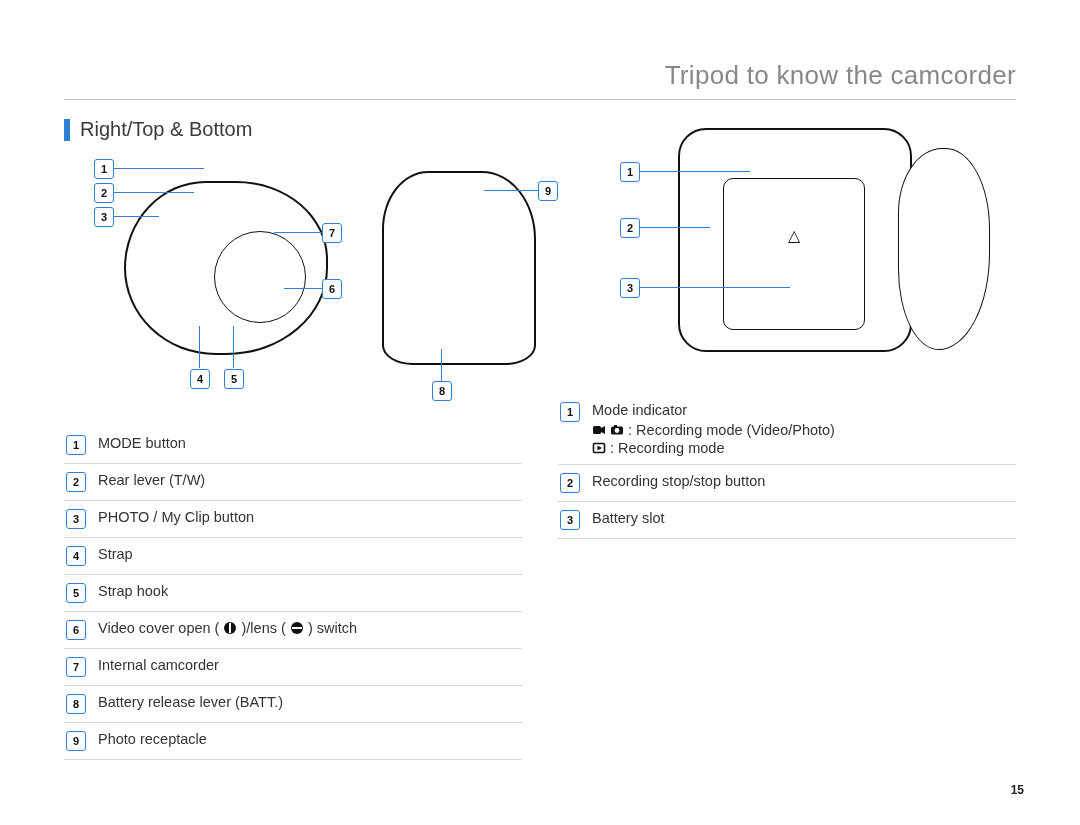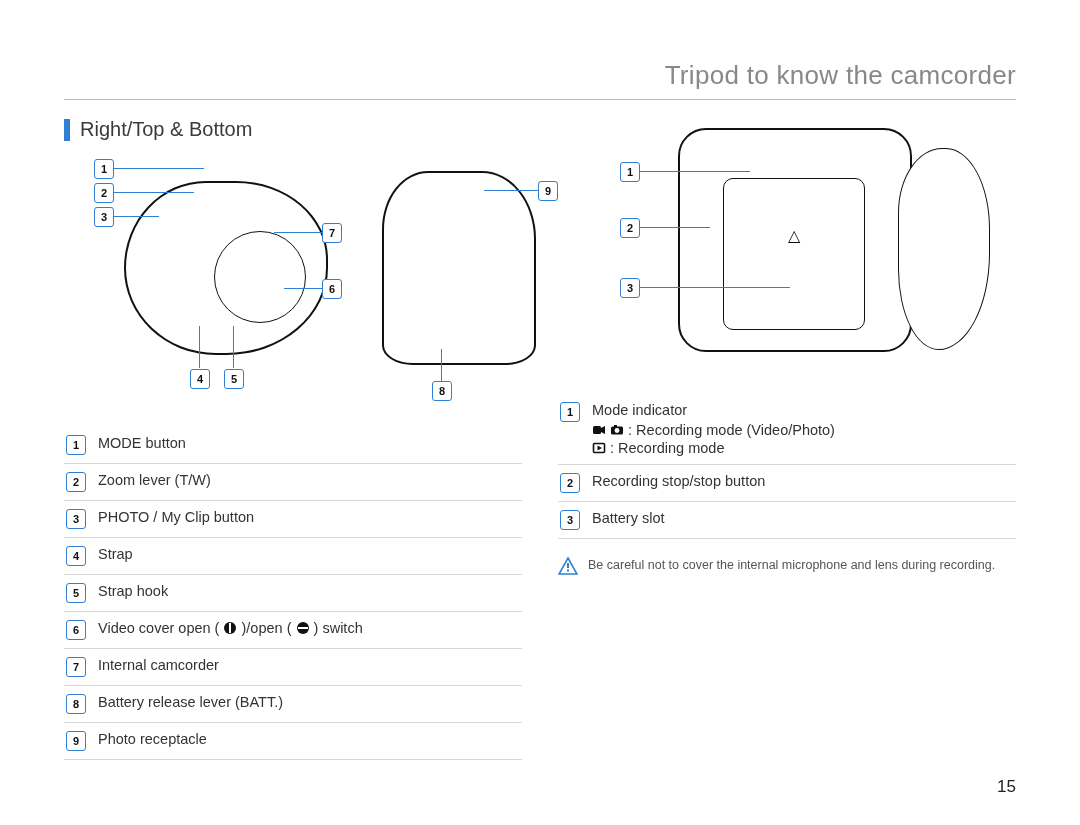--- a/index.html
+++ b/index.html
@@ -131,23 +131,23 @@
     font-size:12.5px;
     color:#555;
     line-height:1.4;
   }
   .note-icon {
     flex:0 0 auto;
     width:20px; height:18px;
   }
   .page-number {
     position:absolute;
-    right:64px; bottom:28px;
-    font-size:17px;
-    font-weight:400;
+    right:56px; bottom:28px;
+    font-size:12px;
+    font-weight:700;
     color:#222;
   }
 </style>
 </head>
 <body>
 
 <div class="page">
 
   <div class="page-title">Tripod to know the camcorder</div>
   <hr class="title-rule">
@@ -190,21 +190,21 @@
       </div>
 
       <table class="legend">
         <tbody>
             <tr>
           <td class="num-cell"><span class="numbox">1</span></td>
           <td>MODE button</td>
         </tr>
         <tr>
           <td class="num-cell"><span class="numbox">2</span></td>
-          <td>Zoom lever (T/W)</td>
+          <td>Rear lever (T/W)</td>
         </tr>
         <tr>
           <td class="num-cell"><span class="numbox">3</span></td>
           <td>PHOTO / My Clip button</td>
         </tr>
         <tr>
           <td class="num-cell"><span class="numbox">4</span></td>
           <td>Strap</td>
         </tr>
         <tr>
@@ -214,21 +214,21 @@
         <tr>
           <td class="num-cell"><span class="numbox">6</span></td>
           <td>
             <span>Video cover open (</span>
             <span class="glyph">
               <svg viewBox="0 0 14 14">
                     <circle cx="7" cy="7" r="6" fill="#111"></circle>
                     <rect x="6" y="2" width="2" height="10" fill="#fff"></rect>
                   </svg>
             </span>
-            <span>)/open (</span>
+            <span>)/lens (</span>
             <span class="glyph">
               <svg viewBox="0 0 14 14">
                     <circle cx="7" cy="7" r="6" fill="#111"></circle>
                     <rect x="2" y="6" width="10" height="2" fill="#fff"></rect>
                   </svg>
             </span>
             <span>) switch</span>
           </td>
         </tr>
         <tr>
@@ -301,28 +301,18 @@
           <td class="num-cell"><span class="numbox">2</span></td>
           <td>Recording stop/stop button</td>
         </tr>
         <tr>
           <td class="num-cell"><span class="numbox">3</span></td>
           <td>Battery slot</td>
         </tr>
       </tbody>
         </table>
 
-      <div class="note">
-        <span class="note-icon">
-          <svg viewBox="0 0 20 18">
-              <polygon points="10,1 19,17 1,17" fill="none" stroke="#2f7fd4" stroke-width="1.6"></polygon>
-              <rect x="9" y="6" width="2" height="5" fill="#2f7fd4"></rect>
-              <rect x="9" y="12.5" width="2" height="2" fill="#2f7fd4"></rect>
-            </svg>
-        </span>
-        <span>Be careful not to cover the internal microphone and lens during recording.</span>
-      </div>
     </div>
 
   </div>
 
   <div class="page-number">15</div>
 </div>
 
 </body></html>

